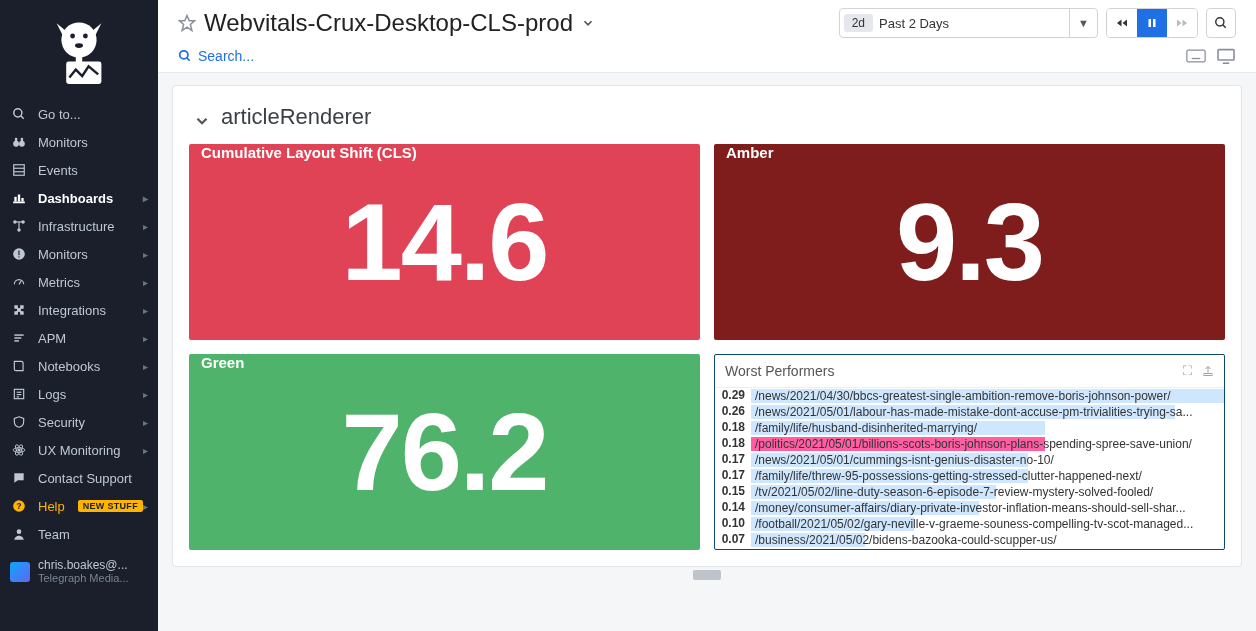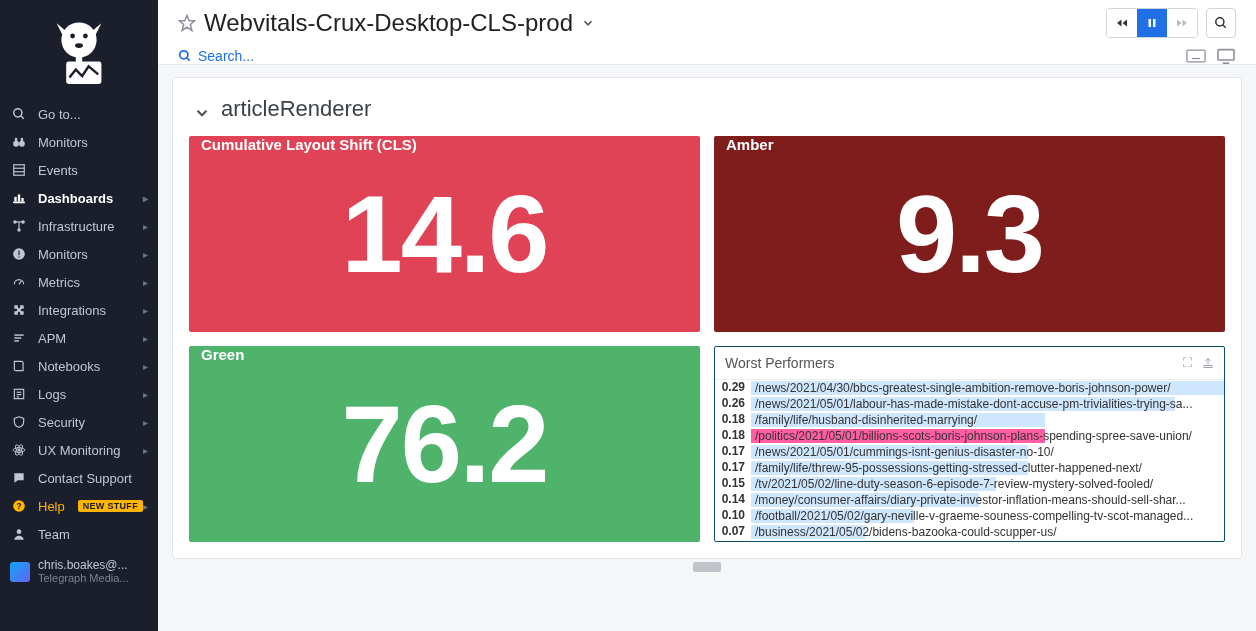--- a/index.html
+++ b/index.html
@@ -32,21 +32,21 @@
   .topbar .spacer { flex:1; }
   .time-picker { display:flex; align-items:center; border:1px solid #d0d4da; border-radius:4px; height:30px; background:#fff; font-size:13px; }
   .time-picker .pill { background:#e5e7ec; padding:2px 8px; border-radius:3px; margin:0 6px 0 4px; font-size:12px; color:#333;}
   .time-picker .label { padding-right:120px; color:#333; }
   .time-picker .dd { padding:0 8px; border-left:1px solid #d0d4da; color:#555; font-size:11px; height:100%; display:flex; align-items:center;}
   .play-group { display:flex; align-items:center; border:1px solid #d0d4da; border-radius:4px; height:30px; overflow:hidden; }
   .play-group button { width:30px; height:30px; border:none; background:#fff; color:#333; display:flex; align-items:center; justify-content:center; cursor:pointer; }
   .play-group button.pause { background:#1f6fe5; color:#fff; }
   .sq-btn { width:30px; height:30px; border:1px solid #d0d4da; border-radius:4px; background:#fff; display:flex; align-items:center; justify-content:center; color:#333; cursor:pointer; }
 
-  .searchbar { display:flex; align-items:center; padding:10px 20px 0; border-bottom:1px solid #e6e8ec; font-size:14px; }
+  .searchbar { display:flex; align-items:center; padding:10px 20px 8px; border-bottom:1px solid #e6e8ec; font-size:14px; }
   .searchbar .search-icon { color:#1f6fe5; margin-right:6px; }
   .searchbar .search-text { color:#1f6fe5; }
   .searchbar .spacer { flex:1; }
   .kbd-icon, .screen-icon { color:#8a8f99; margin-left:10px; font-size:16px; }
 
   .content { flex:1; overflow:auto; background:#f5f6f8; padding:12px 14px; }
   .group-card { background:#fff; border:1px solid #e1e4e9; border-radius:4px; padding:10px 16px 16px; }
   .group-header { display:flex; align-items:flex-end; gap:10px; padding:8px 4px 14px; }
   .group-title { font-size:22px; color:#3b3f46; font-weight:400; }
 
@@ -276,20 +276,25 @@
           <polygon points="12,2 15,9 22,9 16.5,14 18.5,22 12,17.5 5.5,22 7.5,14 2,9 9,9"></polygon>
         </svg>
     </span>
     <span class="title">Webvitals-Crux-Desktop-CLS-prod</span>
     <span class="title-chevron">
       <svg width="14" height="14" viewBox="0 0 24 24" fill="none" stroke="#555" stroke-width="3">
           <polyline points="6 9 12 15 18 9"></polyline>
         </svg>
     </span>
     <span class="spacer"></span>
+    <div class="time-picker">
+      <span class="pill">2d</span>
+      <span class="label">Past 2 Days</span>
+      <span class="dd">▼</span>
+    </div>
     <div class="play-group">
       <button>
           <svg width="12" height="12" viewBox="0 0 24 24" fill="#333">
             <polygon points="11,5 2,12 11,19"></polygon>
             <polygon points="22,5 13,12 22,19"></polygon>
           </svg>
         </button>
       <button class="pause">
           <svg width="12" height="12" viewBox="0 0 24 24" fill="#fff">
             <rect x="5" y="4" width="5" height="16"></rect>

